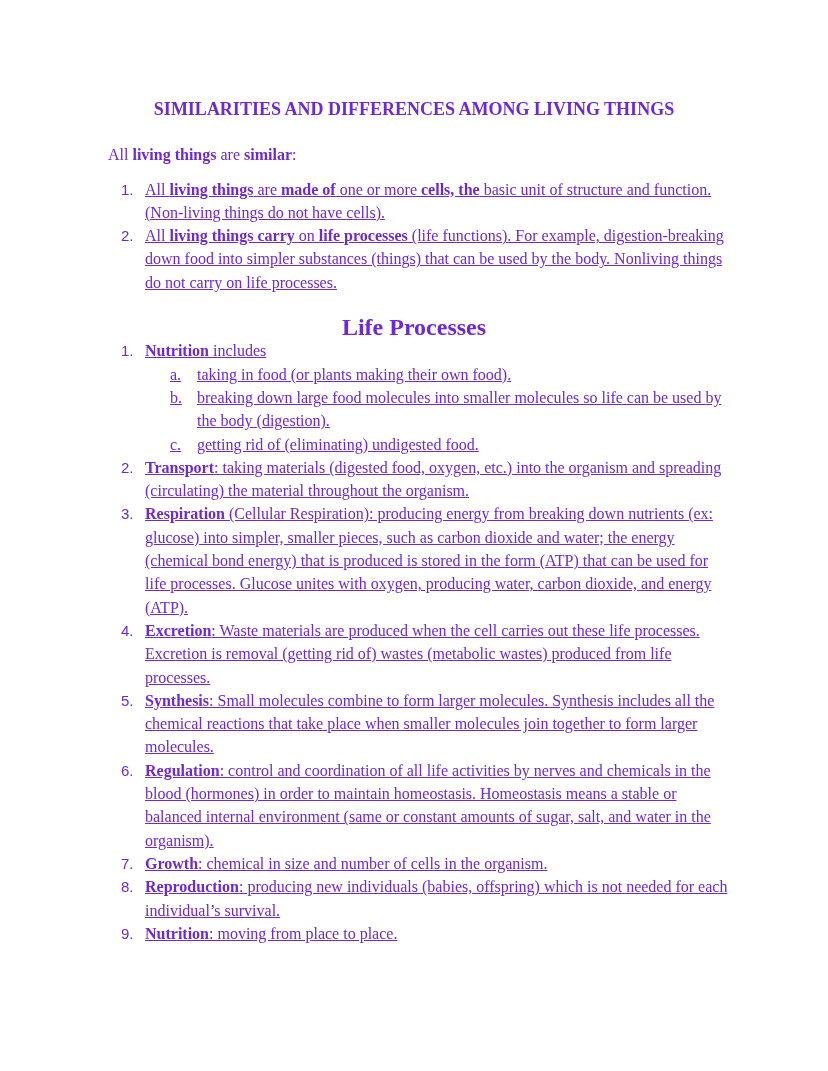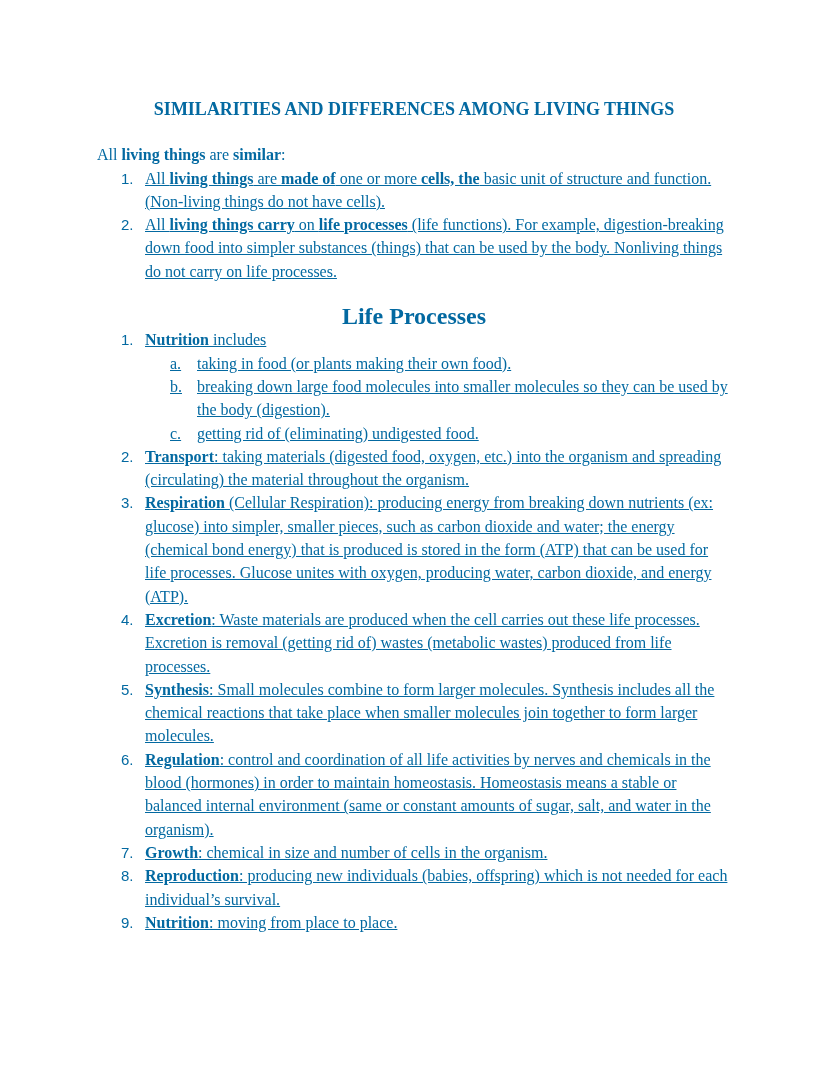--- a/index.html
+++ b/index.html
@@ -10,33 +10,33 @@
   .page {
     position: relative;
     width: 828px;
     height: 1071px;
     box-sizing: border-box;
     background: #ffffff;
     padding: 98px 97px 0 97px;
     font-family: "Liberation Serif", serif;
     font-size: 16px;
     line-height: 23.3px;
-    color: #0369a1;
+    color: #6d28d9;
     overflow: hidden;
   }
   .doc-title {
     text-align: center;
     font-weight: bold;
     font-size: 18px;
     line-height: 23.3px;
     margin: 0 0 22px 0;
     white-space: nowrap;
   }
   .intro {
-    margin: 0;
+    margin: 11px;
   }
   .section-heading {
     text-align: center;
     font-weight: bold;
     margin: 22px 0 0 0;
   }
   .doc-list {
     margin: 0;
     padding: 0;
   }
@@ -94,21 +94,21 @@
     <div class="li l1">
       <span class="marker">1.</span>
       <div class="text">
         <div><b>Nutrition</b><span> includes</span></div>
         <div class="li l2">
           <span class="marker">a.</span>
           <div class="text"><span>taking in food (or plants making their own food).</span></div>
         </div>
         <div class="li l2">
           <span class="marker">b.</span>
-          <div class="text"><span>breaking down large food molecules into smaller molecules so they can be used by the body (digestion).</span></div>
+          <div class="text"><span>breaking down large food molecules into smaller molecules so life can be used by the body (digestion).</span></div>
         </div>
         <div class="li l2">
           <span class="marker">c.</span>
           <div class="text"><span>getting rid of (eliminating) undigested food.</span></div>
         </div>
       </div>
     </div>
 
     <div class="li l1">
       <span class="marker">2.</span>

